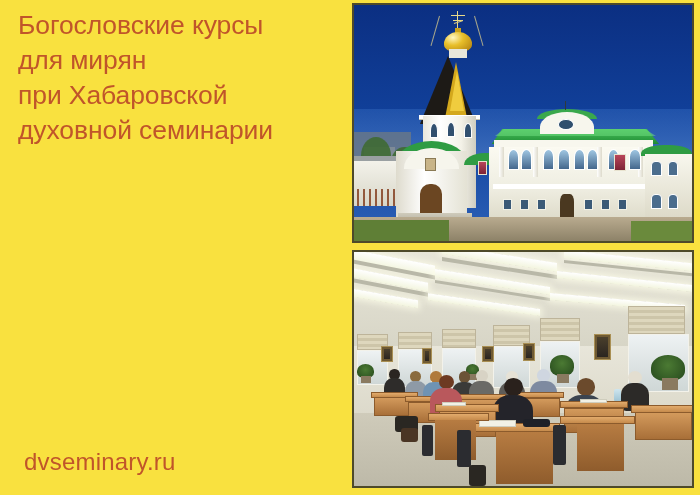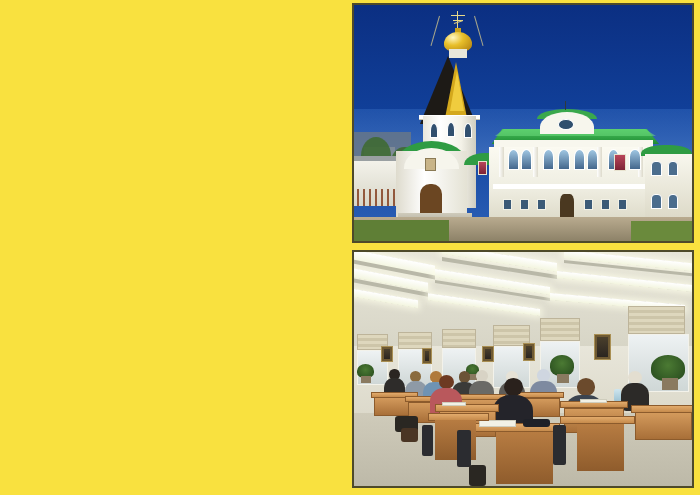--- a/index.html
+++ b/index.html
@@ -407,22 +407,29 @@
     border-radius:3px;
   }
 </style>
 </head>
 <body>
 
 <div id="poster">
 
   <div id="text-panel">
 
-
-
+    <div id="headline">
+      <span class="hl-line">Богословские курсы</span>
+      <span class="hl-line">для мирян</span>
+      <span class="hl-line">при Хабаровской</span>
+      <span class="hl-line">духовной семинарии</span>
+    </div>
+
+
+    <div id="site-url">dvseminary.ru</div>
   </div>
 
   <div class="photo-frame" id="photo-church">
     <div class="scene" id="church-scene">
 
       <div class="c-skyband"></div>
 
       <div class="c-far1"></div>
       <div class="c-far2"></div>
       <div class="c-tree" style="left:2%;  top:56%; width:9%;  height:16%;"></div>

